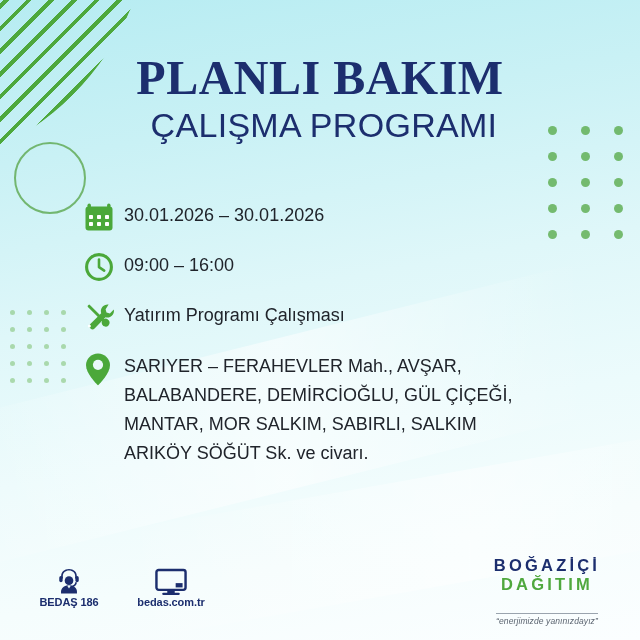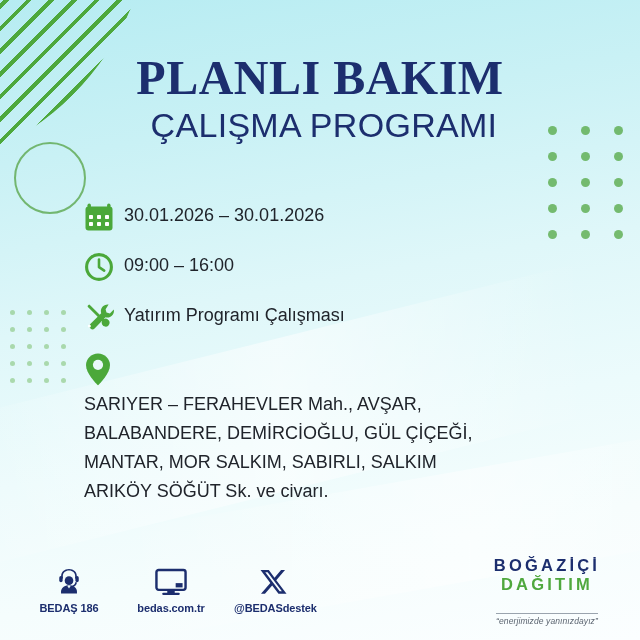--- a/index.html
+++ b/index.html
@@ -143,21 +143,21 @@
     justify-content: flex-start;
     padding-top: 2px;
   }
   .info-text {
     font-size: 18px;
     color: #20242b;
     line-height: 1.55;
     padding-top: 4px;
   }
   #row-date .info-text, #row-time .info-text { font-size: 18px; }
-  #row-address { margin-bottom: 0; align-items: flex-start; flex-direction: column; }
+  #row-address { margin-bottom: 0; align-items: flex-start; }
   #row-address .info-icon { padding-top: 4px; }
   #row-address .info-text { line-height: 1.62; }
   .addr-line { display: block; white-space: nowrap; }
 
   
   #footer {
     position: absolute;
     left: 0;
     bottom: 0;
     width: 640px;
@@ -176,21 +176,20 @@
     text-align: center;
     color: #1c2e6e;
   }
   .footer-item .fi-icon {
     height: 34px;
     display: flex;
     align-items: flex-end;
     justify-content: center;
   }
   .footer-item .fi-label {
-    margin-top: 6px;
     font-size: 11px;
     font-weight: bold;
     letter-spacing: -0.1px;
     color: #1c2e6e;
   }
 
   #brand {
     position: absolute;
     right: 18px;
     top: 8px;
@@ -362,28 +361,20 @@
           <svg width="32" height="28" viewBox="0 0 34 30">
             <rect x="1.4" y="2.2" width="31.2" height="21.2" rx="2.4" fill="none" stroke="#1c2e6e" stroke-width="2.6"></rect>
             <rect x="13" y="23.6" width="8" height="3.6" fill="#1c2e6e"></rect>
             <rect x="7.6" y="26.4" width="18.8" height="2.6" rx="1.3" fill="#1c2e6e"></rect>
             <rect x="22" y="16.2" width="7.4" height="4.6" fill="#1c2e6e"></rect>
           </svg>
         </span>
         <div class="fi-label">bedas.com.tr</div>
       </div>
 
-      <div class="footer-item">
-        <span class="fi-icon">
-          <svg width="28" height="28" viewBox="0 0 24 24">
-            <path fill="#1c2e6e" d="M18.9 1.8 h3.4 l-7.5 8.6 8.8 11.6 h-6.9 l-5.4-7.1 -6.2 7.1 H1.7 l8-9.2 L1.3 1.8 h7.1 l4.9 6.5 z M17.7 19.9 h1.9 L7.4 3.7 H5.4 z"></path>
-          </svg>
-        </span>
-        <div class="fi-label">@BEDASdestek</div>
-      </div>
 
     </div>
 
     <div id="brand">
       <div class="brand-line" id="brand-1">BOĞAZİÇİ</div>
       <div class="brand-line" id="brand-3">DAĞITIM</div>
       <div id="brand-tag">“enerjimizde yanınızdayız”</div>
     </div>
 
   </div>

